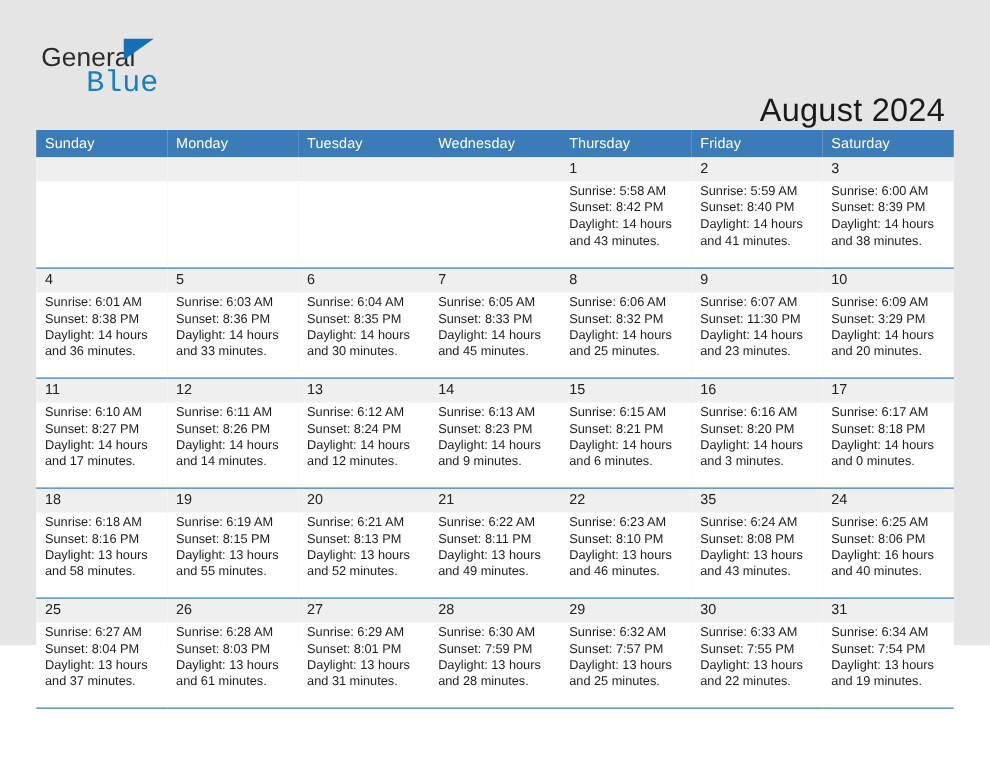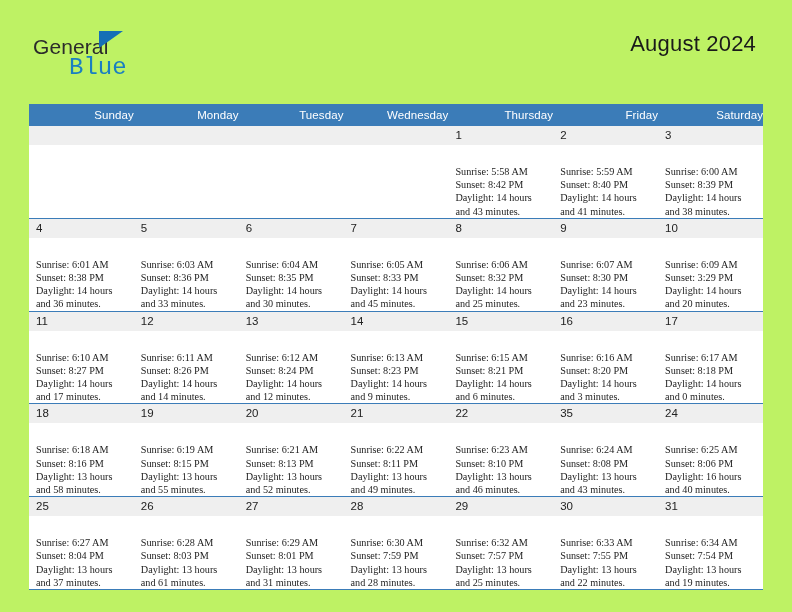--- a/index.html
+++ b/index.html
@@ -6,22 +6,22 @@
   html, body {
     width: 792px;
     height: 612px;
     background: #ffffff;
     font-family: "Liberation Sans", sans-serif;
     overflow: hidden;
   }
   .page {
     position: relative;
     width: 792px;
-    height: 612px;
-    background: #bef264;
+    height: 516px;
+    background: #e5e5e5;
   }
 
   
   .top {
     display: flex;
     align-items: flex-start;
     justify-content: space-between;
     padding: 28px 36px 0 33px;
     height: 104px;
   }
@@ -53,46 +53,47 @@
     margin-left: 36px;
     margin-top: -1px;
     display: block;
     font-family: Liberation Mono, monospace;
   }
   .titles {
     text-align: right;
     padding-top: 0px;
   }
   .title {
-    font-size: 22px;
+    font-size: 26px;
     color: #1a1a1a;
     font-weight: normal;
     line-height: 32px;
     letter-spacing: .2px;
+    margin-top: 44px;
   }
   .subtitle {
     font-size: 13.5px;
     color: #262626;
     margin-top: 9px;
     line-height: 16px;
   }
 
   
   .cal {
     margin: 0 29px 0 29px;
     width: 734px;
     border-collapse: collapse;
     table-layout: fixed;
   }
   .cal th {
     background: #3b7cb8;
     color: #ffffff;
     font-weight: normal;
     font-size: 11.5px;
-    text-align: right;
+    text-align: left;
     padding: 5px 0 5px 7px;
     height: 21px;
     letter-spacing: .1px;
   }
   .cal td {
     vertical-align: top;
     padding: 0;
     border-bottom: 1.4px solid #3b7cb8;
     height: 88px;
     background: #ffffff;
@@ -100,25 +101,24 @@
   .daynum {
     background: #efefef;
     font-size: 11.5px;
     color: #222222;
     padding: 3px 0 3px 7px;
     height: 19px;
     line-height: 13px;
   }
   .daynum.empty { color: transparent; }
   .info {
-    padding: 20px 5px 0 7px;
+    padding: 2px 5px 0 7px;
     font-size: 10.2px;
     color: #1c1c1c;
     line-height: 13.2px;
-    font-family: Liberation Serif, serif;
   }
   .info div { white-space: nowrap; }
   .info .wrap2 { white-space: normal; }
 </style>
 </head>
 <body>
 
 <div class="page">
 
   <div class="top">
@@ -221,21 +221,21 @@
             <div class="info">
               <div>Sunrise: 6:06 AM</div>
               <div>Sunset: 8:32 PM</div>
               <div class="wrap2">Daylight: 14 hours and 25 minutes.</div>
             </div>
           </td>
           <td>
             <div class="daynum">9</div>
             <div class="info">
               <div>Sunrise: 6:07 AM</div>
-              <div>Sunset: 8:30 PM</div>
+              <div>Sunset: 11:30 PM</div>
               <div class="wrap2">Daylight: 14 hours and 23 minutes.</div>
             </div>
           </td>
           <td>
             <div class="daynum">10</div>
             <div class="info">
               <div>Sunrise: 6:09 AM</div>
               <div>Sunset: 3:29 PM</div>
               <div class="wrap2">Daylight: 14 hours and 20 minutes.</div>
             </div>

